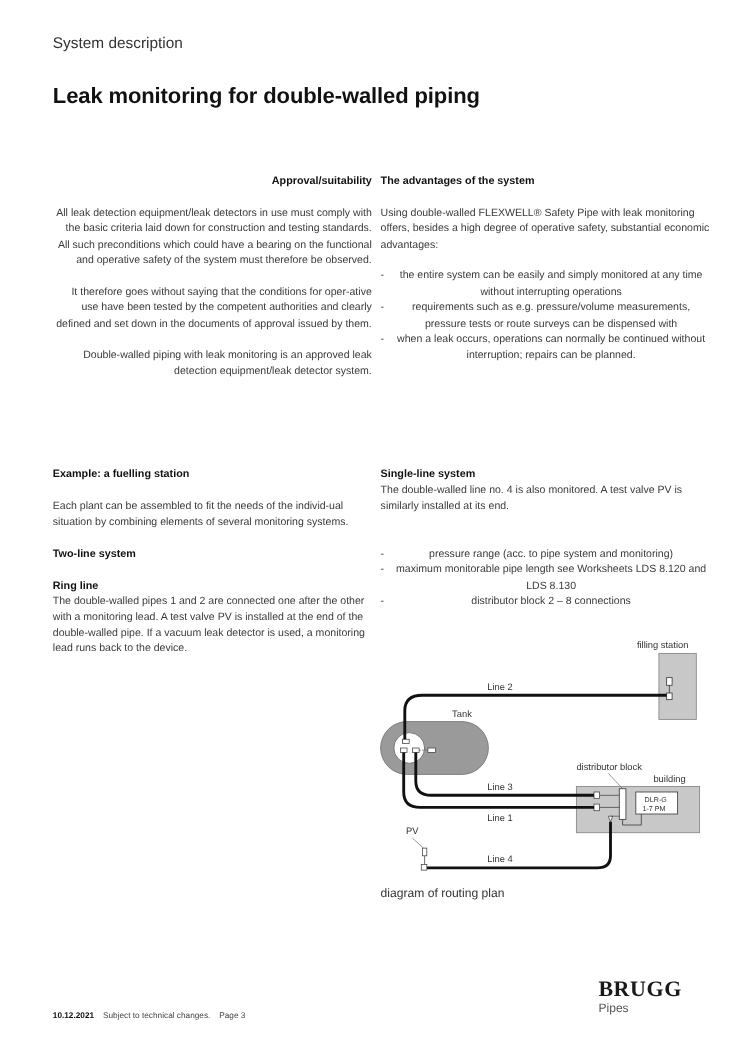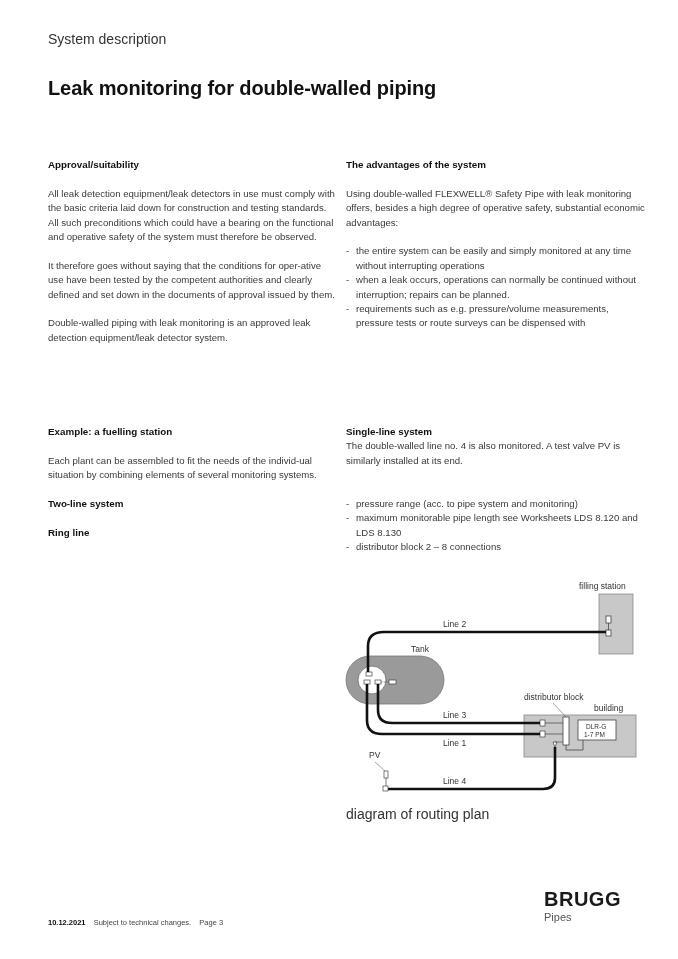--- a/index.html
+++ b/index.html
@@ -7,68 +7,69 @@
          font-family: "Liberation Sans", sans-serif; color: #2b2b2b; }
   .abs { position: absolute; }
   .section-label { left: 48px; top: 31px; font-size: 14px; color: #333; }
   .page-title { left: 48px; top: 77px; font-size: 20px; font-weight: bold; color: #111; letter-spacing: -0.1px; }
   .col { position: absolute; font-size: 9.6px; line-height: 14.4px; color: #3a3a3a; }
   .col-left { left: 48px; width: 290px; }
   .col-right { left: 346px; width: 300px; }
   h3 { margin: 0; font-size: 9.8px; font-weight: bold; color: #111; line-height: 14.4px; }
   p { margin: 0; }
   .gap { height: 14.4px; }
-  ul.dash { list-style: none; margin: 0; padding: 0; }
+  ul.dash { list-style: none; margin: 0; padding: 0; text-align: center; }
   ul.dash li { position: relative; padding-left: 10px; }
   ul.dash li::before { content: "-"; position: absolute; left: 0; top: 0; }
   .footer { left: 48px; top: 918px; font-size: 7.5px; color: #444; }
   .footer .date { font-weight: bold; color: #111; margin-right: 6px; }
   .footer .note { margin-right: 6px; }
   .brand { left: 544px; top: 889px; }
-  .brand .b1 { font-size: 20px; font-weight: bold; color: #1a1a1a; letter-spacing: 0.5px; line-height: 20px; }
+  .brand .b1 { font-size: 20px; font-weight: bold; color: #1a1a1a; letter-spacing: 0.5px; line-height: 20px; font-family: Liberation Serif, serif; }
   .brand .b2 { font-size: 11px; color: #555; line-height: 16px; }
   svg text { font-family: "Liberation Sans", sans-serif; font-size: 8.5px; fill: #333; }
-  .caption { left: 346px; top: 806px; font-size: 14px; color: #333; }
+  .caption { left: 346px; top: 806px; font-size: 11px; color: #333; }
 </style>
 </head>
 <body>
 
 <div class="abs section-label">System description</div>
 <div class="abs page-title">Leak monitoring for double-walled piping</div>
 
-<div class="col col-left" style="top:158px;">
+<div class="col col-left" style="top:158px;text-align:right;">
   <h3>Approval/suitability</h3>
   <div class="gap"></div>
   <p>All leak detection equipment/leak detectors in use must comply with the basic criteria laid down for construction and testing standards. All such preconditions which could have a bearing on the functional and operative safety of the system must therefore be observed.</p>
   <div class="gap"></div>
   <p>It therefore goes without saying that the conditions for oper-ative use have been tested by the competent authorities and clearly defined and set down in the documents of approval issued by them.</p>
   <div class="gap"></div>
   <p>Double-walled piping with leak monitoring is an approved leak detection equipment/leak detector system.</p>
 </div>
 
 <div class="col col-right" style="top:158px;">
   <h3>The advantages of the system</h3>
   <div class="gap"></div>
   <p>Using double-walled FLEXWELL® Safety Pipe with leak monitoring offers, besides a high degree of operative safety, substantial economic advantages:</p>
   <div class="gap"></div>
   <ul class="dash">
     <li>the entire system can be easily and simply monitored at any time without interrupting operations</li>
+    <li>requirements such as e.g. pressure/volume measurements, pressure tests or route surveys can be dispensed with</li>
     <li>when a leak occurs, operations can normally be continued without interruption; repairs can be planned.</li>
-    <li>requirements such as e.g. pressure/volume measurements, pressure tests or route surveys can be dispensed with</li>
   </ul>
 </div>
 
 <div class="col col-left" style="top:425px;">
   <h3>Example: a fuelling station</h3>
   <div class="gap"></div>
   <p>Each plant can be assembled to fit the needs of the individ-ual situation by combining elements of several monitoring systems.</p>
   <div class="gap"></div>
   <h3>Two-line system</h3>
   <div class="gap"></div>
   <h3>Ring line</h3>
+  <p>The double-walled pipes 1 and 2 are connected one after the other with a monitoring lead. A test valve PV is installed at the end of the double-walled pipe. If a vacuum leak detector is used, a monitoring lead runs back to the device.</p>
 </div>
 
 <div class="col col-right" style="top:425px;">
   <h3>Single-line system</h3>
   <p>The double-walled line no. 4 is also monitored. A test valve PV is similarly installed at its end.</p>
   <div class="gap"></div>
   <div class="gap"></div>
   <ul class="dash">
     <li>pressure range (acc. to pipe system and monitoring)</li>
     <li>maximum monitorable pipe length see Worksheets LDS 8.120 and LDS 8.130</li>

